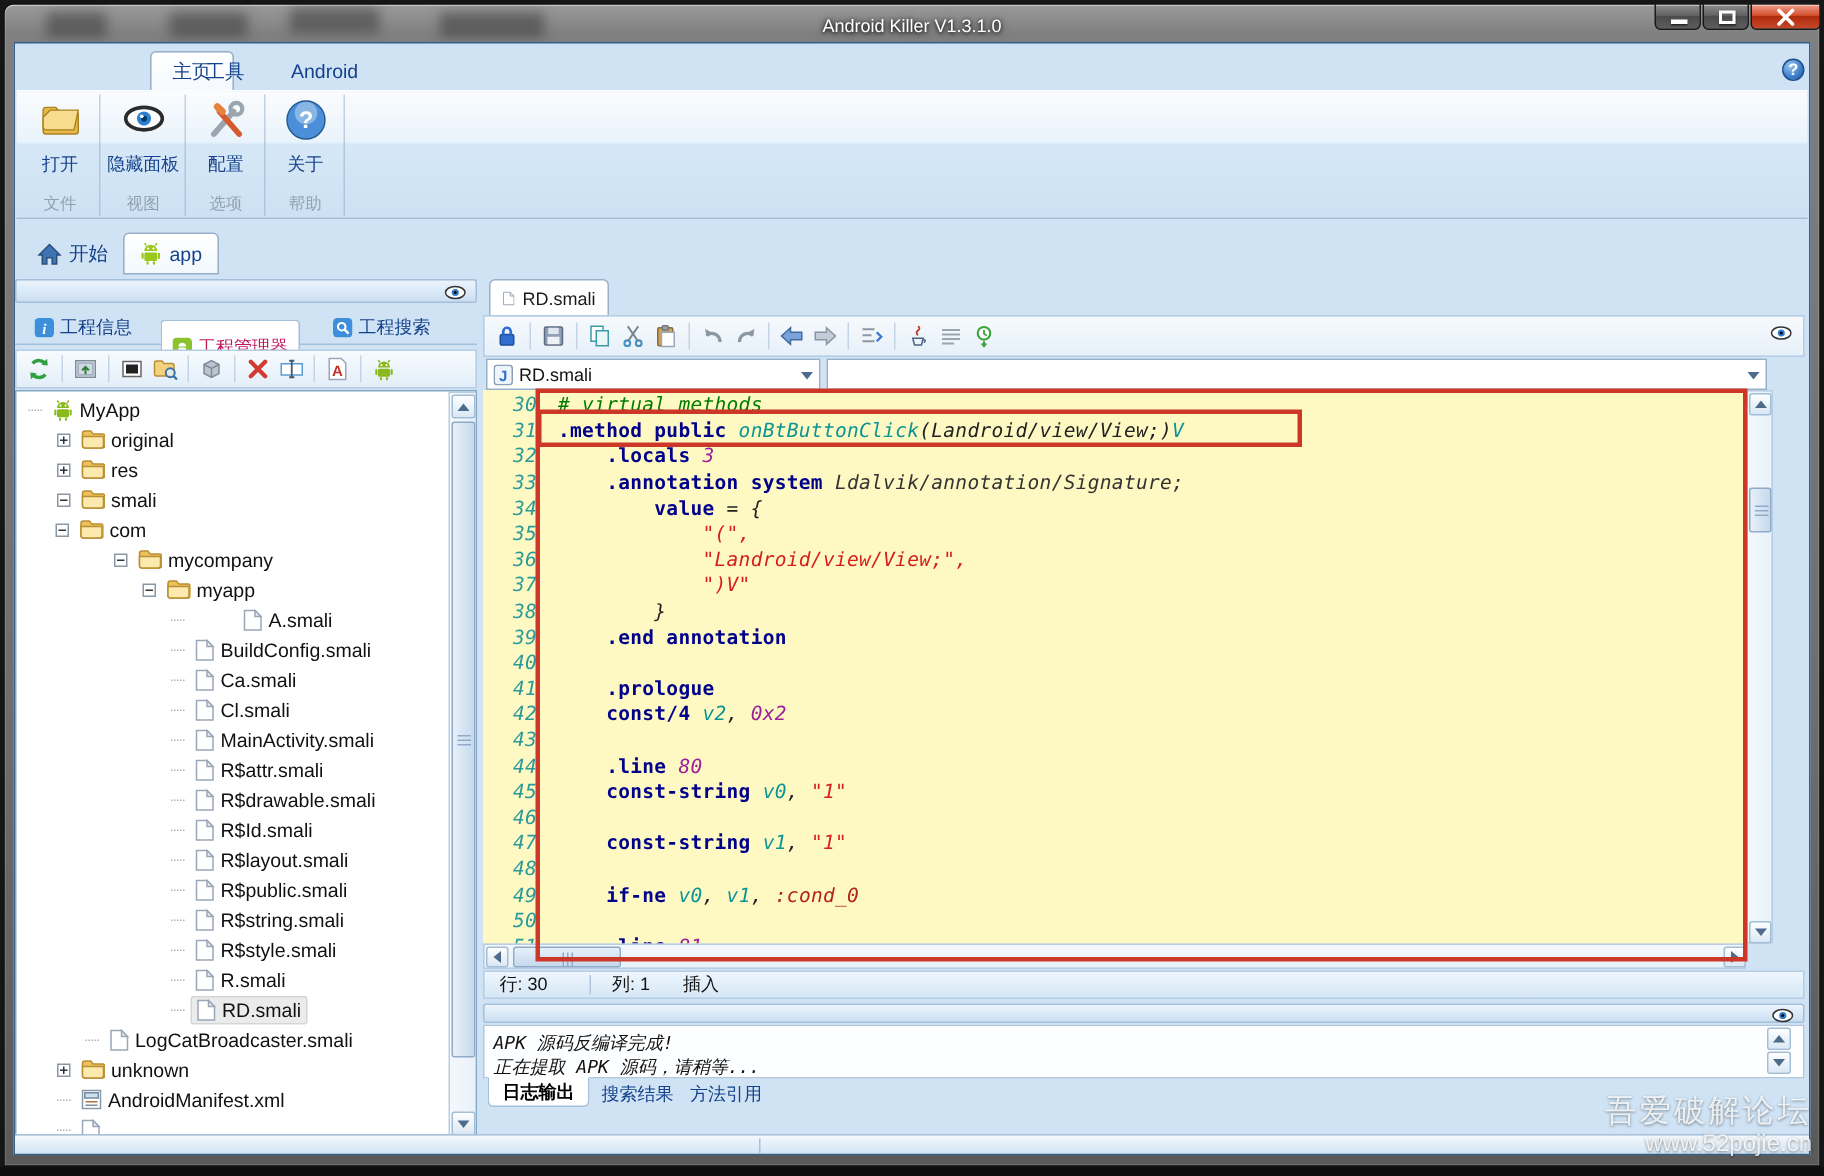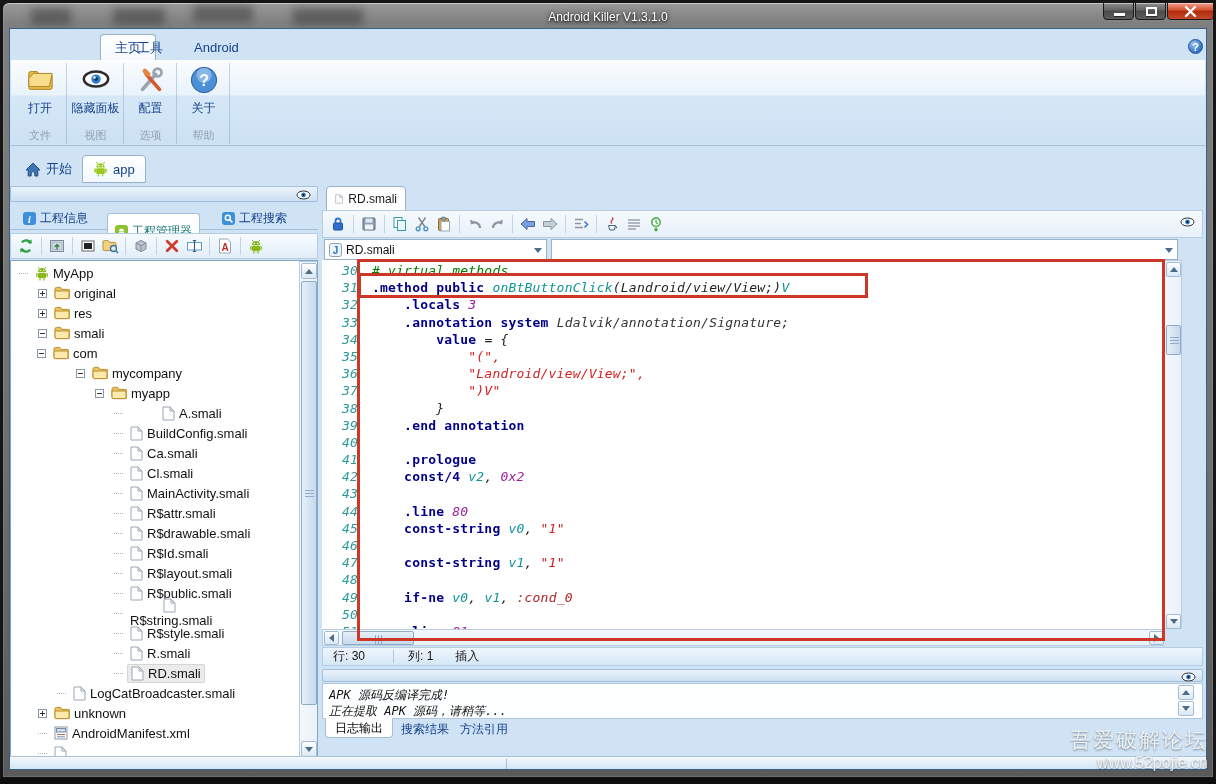--- a/index.html
+++ b/index.html
@@ -57,21 +57,21 @@
     display:flex; align-items:center; gap:5px; padding:0 10px; }
   .doctab.active { background:linear-gradient(180deg,#ffffff,#f2f8fd); border:1px solid #98b1c8;
     border-radius:4px 4px 0 0; top:126px; height:28px; }
 
   
   .phdr { background:linear-gradient(180deg,#ecf4fc,#cbdff2); border:1px solid #a3bfda;
     border-radius:2px; }
   .ptab { position:absolute; height:22px; font-size:12px; color:#15428b; display:flex;
     align-items:center; gap:4px; padding:0 7px; top:2px; }
   .ptab.active { background:#fff; border:1px solid #a3bfda; border-bottom:1px solid #fff;
-    border-radius:3px 3px 0 0; height:36px; top:8px; color:#0f766e; }
+    border-radius:3px 3px 0 0; height:36px; top:8px; color:#be185d; }
   .ticonbar { background:linear-gradient(180deg,#f7fbfe,#e3eef9); border:1px solid #b6cde4;
     display:flex; align-items:center; padding:0 4px; }
   .tsep { width:1px; height:18px; background:#c2d4e6; margin:0 4px; }
   .ticon { width:22px; height:20px; display:flex; align-items:center; justify-content:center; }
 
   
   #tree { background:#fff; border:1px solid #86a7c4; overflow:hidden; }
   .trow { position:relative; height:20px; display:flex; align-items:center; font-size:13px;
     color:#111; white-space:nowrap; }
   .texp { width:9px; height:9px; border:1px solid #8a97a5; background:#fff; position:relative;
@@ -104,21 +104,21 @@
   
   #ed-tab { left:316px; top:157px; width:80px; height:25px; background:#fff;
     border:1px solid #98b1c8; border-radius:4px 4px 0 0; display:flex; align-items:center;
     gap:5px; padding:0 8px; font-size:12px; color:#1a1a1a; }
   #ed-toolbar { left:312px; top:181px; width:881px; height:28px;
     background:linear-gradient(180deg,#f6fafd,#e7f0f9); border:1px solid #b6cde4;
     display:flex; align-items:center; padding:0 4px; }
   .combo { position:absolute; height:21px; background:#fff; border:1px solid #98b1c8;
     display:flex; align-items:center; font-size:12px; color:#111; padding:0 4px; gap:4px; }
   .combo .arr { position:absolute; right:4px; top:8px; }
-  #code { background:#ffffff; overflow:hidden; font-family:"DejaVu Sans Mono", monospace;
+  #code { background:#fef9c3; overflow:hidden; font-family:"DejaVu Sans Mono", monospace;
     font-size:13px; letter-spacing:.2px; }
   .code-line { height:17.2px; white-space:pre; display:flex; }
   .ln { display:inline-block; width:26px; text-align:right; margin-right:14px; flex:none;
     color:#2a9a9a; font-style:italic; }
   .tk-kw { color:#00008b; font-weight:bold; }
   .tk-cmt { color:#007d00; font-style:italic; }
   .tk-id { color:#0d9494; font-style:italic; }
   .tk-pl { color:#222; font-style:italic; }
   .tk-str { color:#d42020; font-style:italic; }
   .tk-num { color:#9b1f9b; font-style:italic; }
@@ -129,21 +129,21 @@
   #ed-status { background:linear-gradient(180deg,#eef6fd,#d5e7f6); border:1px solid #b6cde4;
     font-size:12px; color:#111; display:flex; align-items:center; }
 
   
   #log-text { background:#fdfeff; border:1px solid #b0c8de;
     font-family:"DejaVu Sans Mono", monospace; font-style:italic; font-size:12px; color:#111;
     padding:3px 6px; line-height:16px; }
   .logtab { position:absolute; height:20px; font-size:12px; color:#15428b; display:flex;
     align-items:center; padding:0 9px; top:690px; }
   .logtab.active { background:#fff; border:1px solid #a3bfda; border-top:1px solid #fff;
-    border-radius:0 0 4px 4px; color:#000; font-weight:normal; top:689px; }
+    border-radius:0 0 4px 4px; color:#000; font-weight:bold; top:689px; }
 
   
   #winstatus { background:linear-gradient(180deg,#f4f9fe,#d2e5f5); border-top:1px solid #a8c2da; }
   .wsdiv { position:absolute; top:2px; width:1px; height:10px; background:#aac0d6; }
   #blackbar { left:0; top:778px; width:1216px; height:6px; background:#0e0e0e; }
   #watermark { right:8px; top:726px; text-align:right; color:rgba(255,255,255,.82); z-index:99;
     text-shadow:0 1px 2px rgba(0,0,0,.45); }
   #watermark .w1 { font-size:21px; letter-spacing:2px; }
   #watermark .w2 { font-size:16px; }
 </style>
@@ -577,21 +577,21 @@
               <svg width="13" height="15" viewBox="0 0 13 15">
                 <path d="M1 1 h7 l4 4 v9 H1 z" fill="#fff" stroke="#9aa7b8"></path>
                 <path d="M8 1 l4 4 h-4 z" fill="#e8edf2" stroke="#9aa7b8"></path>
               </svg>
             </span>
             <span>R$public.smali</span>
           </span>
         </div>
         <div class="trow" style="padding-left: 103px;">
           <span class="tstub"></span>
-          <span class="tlab" style="display: flex; align-items: center; flex-direction: column;">
+          <span class="tlab" style="display: flex; align-items: center;">
             <span class="ticn">
               <svg width="13" height="15" viewBox="0 0 13 15">
                 <path d="M1 1 h7 l4 4 v9 H1 z" fill="#fff" stroke="#9aa7b8"></path>
                 <path d="M8 1 l4 4 h-4 z" fill="#e8edf2" stroke="#9aa7b8"></path>
               </svg>
             </span>
             <span>R$string.smali</span>
           </span>
         </div>
         <div class="trow" style="padding-left: 103px;">

